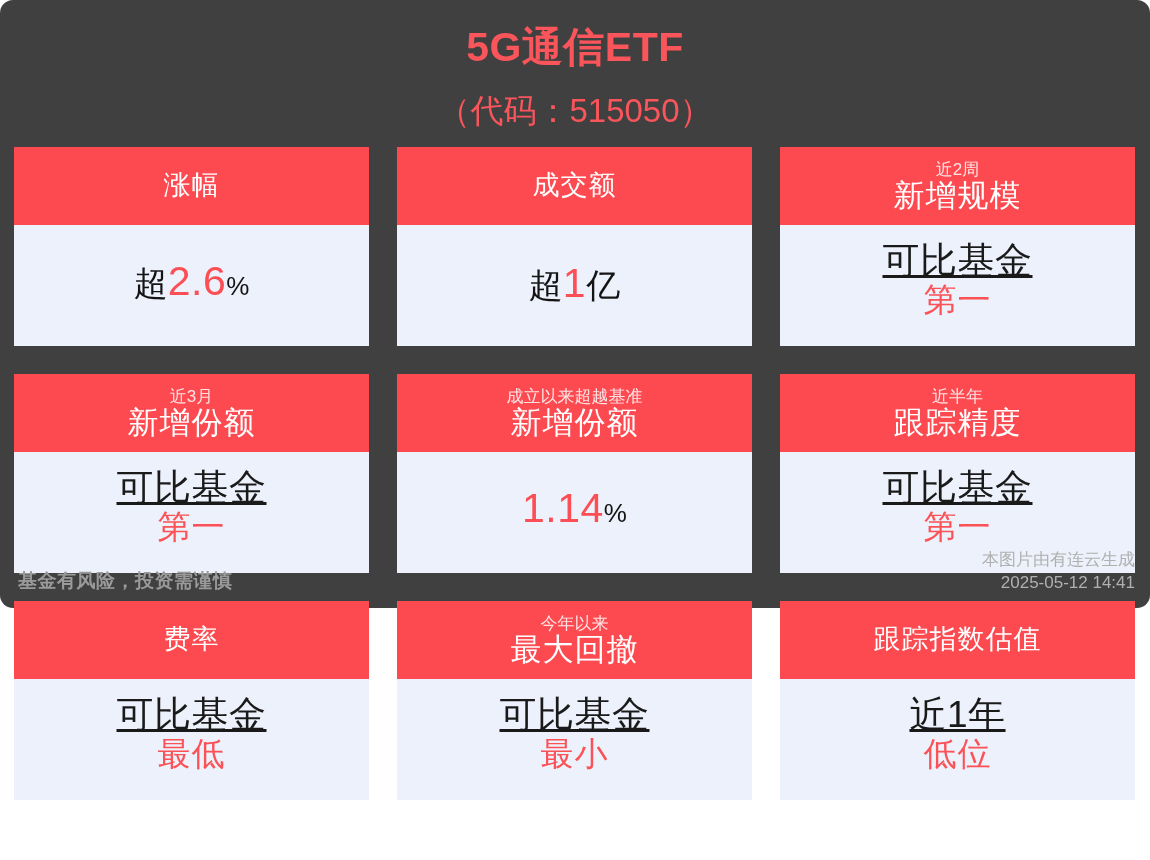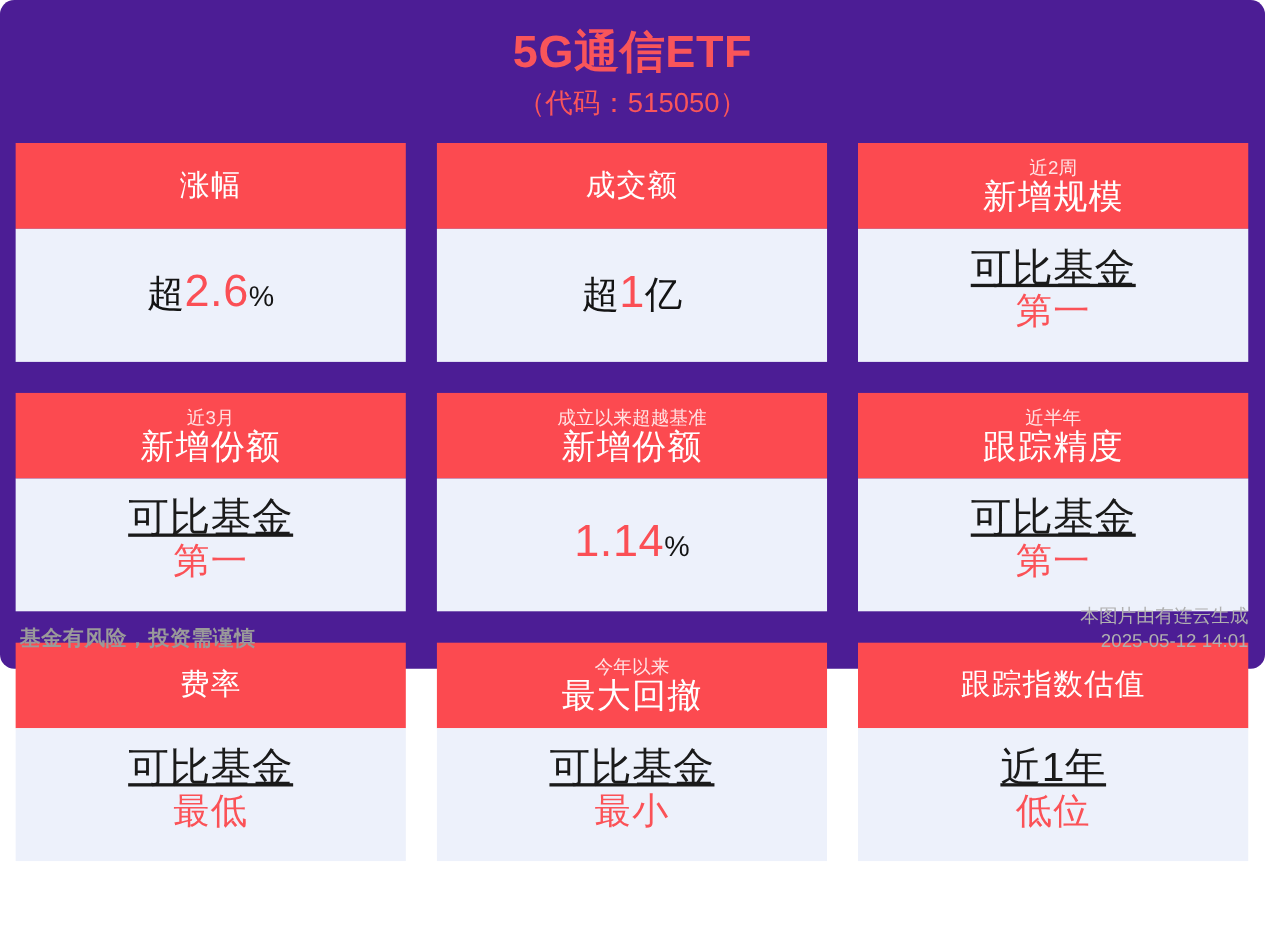--- a/index.html
+++ b/index.html
@@ -7,41 +7,41 @@
     width: 1150px;
     height: 860px;
     background: #ffffff;
     font-family: "Liberation Sans", "DejaVu Sans", sans-serif;
     overflow: hidden;
   }
   .page {
     position: relative;
     width: 1150px;
     height: 608px;
-    background: #4c1d95;
+    background: #404040;
     border-radius: 13px;
   }
 
   
   .title-block {
     padding-top: 22px;
     text-align: center;
   }
   .main-title {
     font-size: 41px;
     font-weight: bold;
     color: #F9555A;
     letter-spacing: 0.5px;
     line-height: 50px;
   }
   .sub-title {
-    font-size: 25px;
+    font-size: 33px;
     color: #F9555A;
     line-height: 36px;
-    margin-top: 4px;
+    margin-top: 21px;
   }
 
   
   .grid {
     margin: 18px 15px 0 14px;
     display: grid;
     grid-template-columns: repeat(3, 1fr);
     column-gap: 33px;
     row-gap: 32px;
     gap: 28px;
@@ -276,17 +276,17 @@
         <div class="body-bottom">低位</div>
       </div>
     </div>
 
   </div>
 
   <div class="footer">
     <div class="disclaimer">基金有风险，投资需谨慎</div>
     <div class="gen-info">
       <div class="gen-line">本图片由有连云生成</div>
-      <div class="gen-time">2025-05-12 14:01</div>
+      <div class="gen-time">2025-05-12 14:41</div>
     </div>
   </div>
 
 </div>
 
 </body></html>

